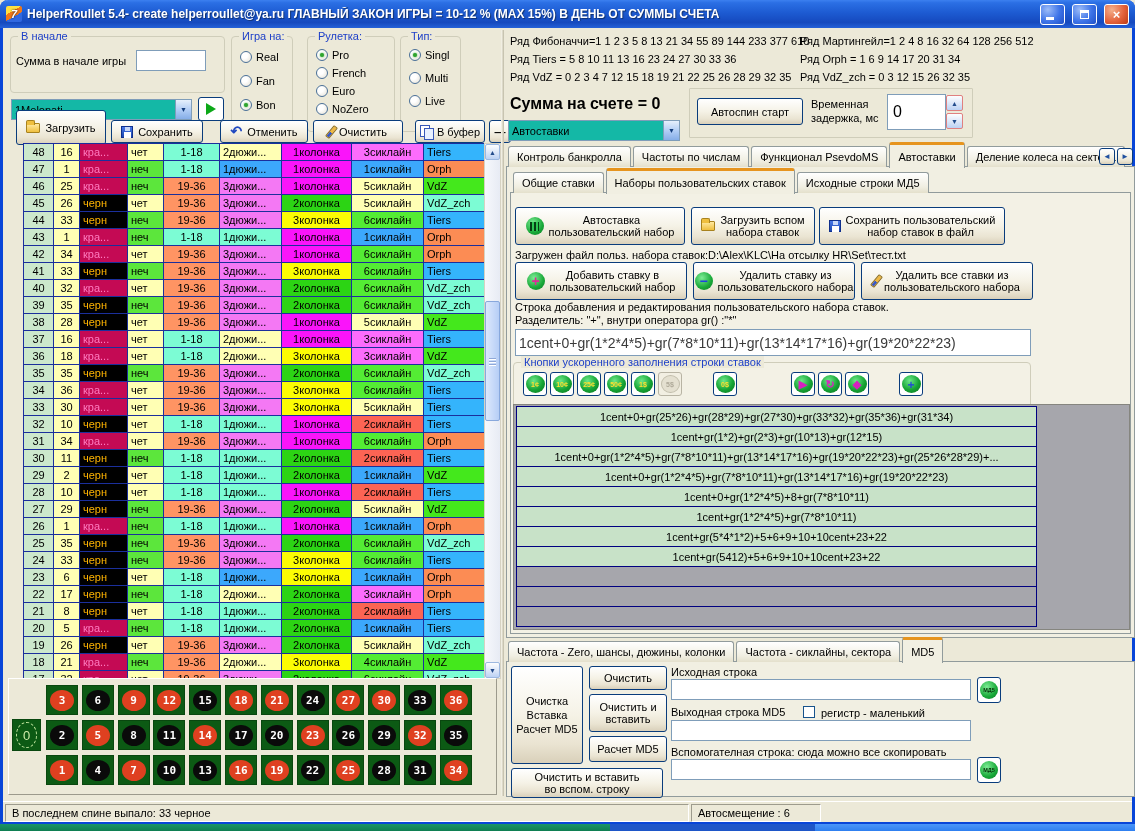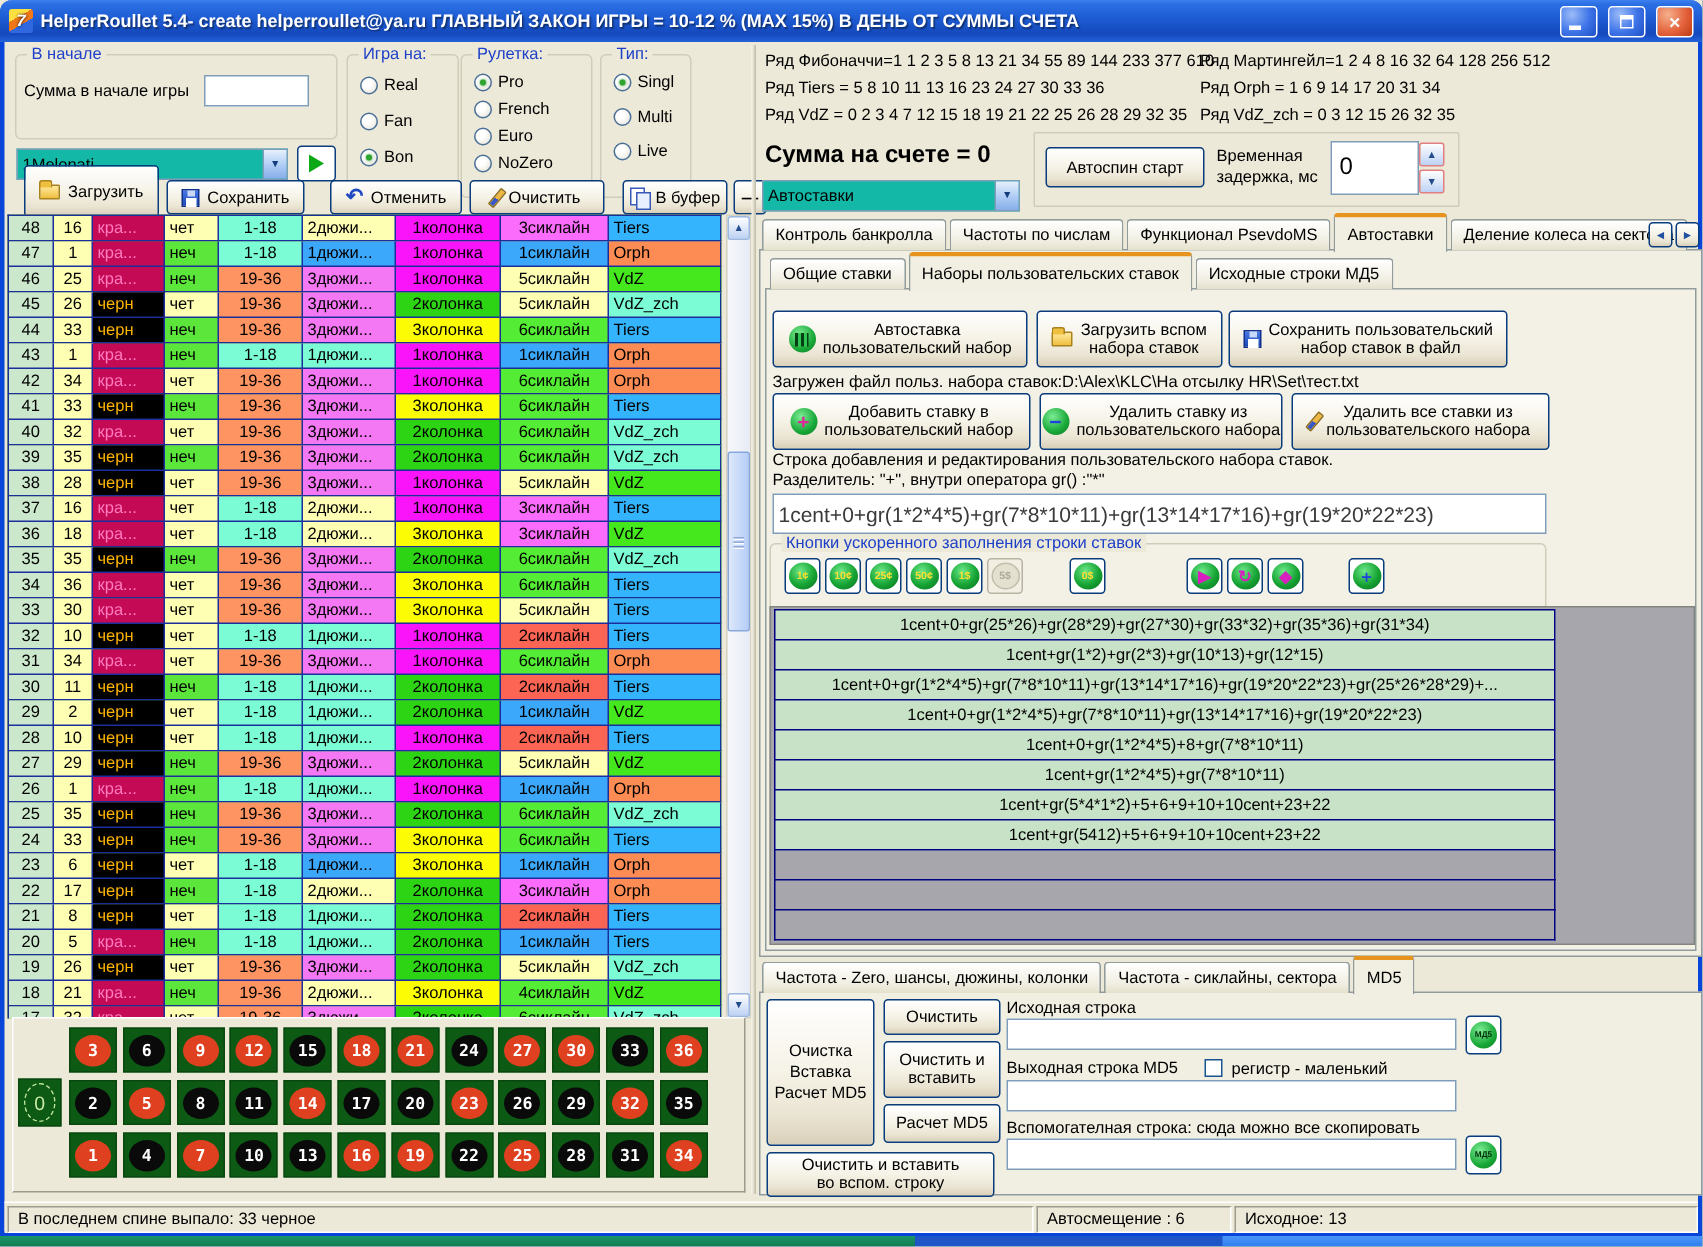--- a/index.html
+++ b/index.html
@@ -40,21 +40,21 @@
   .checkbox{position:absolute;width:12px;height:12px;border:1px solid #17538C;background:#fff}
 
   
   .tabstrip{position:absolute;display:flex;align-items:flex-end;gap:2px}
   .tab{height:21px;padding:0 8px;border:1px solid #919B9C;border-bottom:none;border-radius:3px 3px 0 0;
     background:linear-gradient(180deg,#FFFFFF,#F0EEE1 70%,#E4E0CC);display:flex;align-items:center;font-size:11px;white-space:nowrap}
   .tab.active{height:26px;border-top:3px solid #E6941E;background:#F1EFE2;position:relative;z-index:3;margin-bottom:-1px}
   .page{position:absolute;border:1px solid #919B9C;background:#F1EFE2}
 
   
-  #hist{position:absolute;left:2px;top:143px;width:476px;height:536px;overflow:hidden;background:#84cc16;border-top:1px solid #1B2F9C;border-left:1px solid #1B2F9C}
+  #hist{position:absolute;left:20px;top:143px;width:476px;height:536px;overflow:hidden;background:#3b82f6;border-top:1px solid #1B2F9C;border-left:1px solid #1B2F9C}
   .hrow{display:flex;height:17px}
   .hc{border-right:1px solid #1B2F9C;border-bottom:1px solid #1B2F9C;font-size:11px;display:flex;align-items:center;overflow:hidden;white-space:nowrap;flex:none}
   
   .vsb{position:absolute;left:481px;top:143px;width:17px;height:536px;background:linear-gradient(90deg,#F6F8FC,#E7EBF4);border:1px solid #D6D2C2}
   .sbbtn{position:absolute;left:0px;width:15px;height:16px;border:1px solid #9CB8E0;border-radius:2px;color:#234C8C;font-size:7px;
     background:linear-gradient(180deg,#FDFEFF,#D8E4F8 60%,#BCD2F4);display:flex;align-items:center;justify-content:center}
   .sbthumb{position:absolute;left:0px;top:157px;width:15px;height:120px;border:1px solid #88A8DC;border-radius:2px;
     background:linear-gradient(90deg,#DCE8FC,#B6CEF6);display:flex;align-items:center;justify-content:center;flex-direction:column;gap:2px}
   .sbthumb i{display:block;width:7px;height:1px;background:#8FA8D8;box-shadow:0 1px 0 #fff}
 
@@ -144,21 +144,21 @@
     <input class="input" style="left: 133px; top: 50px; width: 70px; height: 21px;" value="">
 
     <div class="combo" style="left:8px;top:99px;width:181px;height:21px">
       <span class="txt">1Melonati</span>
       <span class="arr">▼</span>
     </div>
     <div class="xp-btn" style="left:195px;top:97px;width:26px;height:24px;background:#fff">
       <span class="icon i-play"></span>
     </div>
 
-    <div class="grp" style="left:228px;top:36px;width:75px;height:96px">
+    <div class="grp" style="left:228px;top:36px;width:62px;height:96px">
       <span class="cap">Игра на:</span>
       <div id="radios-game">
           <div class="radio-row" style="left: 8px; top: 14px;">
             <span class="radio"></span>
             <span>Real</span>
           </div>
           <div class="radio-row" style="left: 8px; top: 38px;">
             <span class="radio"></span>
             <span>Fan</span>
           </div>
@@ -930,21 +930,20 @@
     <input class="input" style="left: 668px; top: 759px; width: 300px; height: 21px;" value="">
     <div class="md5btn" style="left:974px;top:757px">
       <span class="icon i-md5">
           <span class="gcircle">МД5</span>
         </span>
     </div>
 
     <div id="statusbar">
       <div class="scell" style="left:2px;width:684px">В последнем спине выпало: 33 черное</div>
       <div class="scell" style="left:688px;width:130px">Автосмещение : 6</div>
-      <div class="scell" style="left:820px;width:309px">Исходное: 13</div>
     </div>
   </div>
 
   <div id="taskbar">
     <div class="seg1"></div>
     <div class="seg2"></div>
   </div>
 </div>
 
 </body></html>

